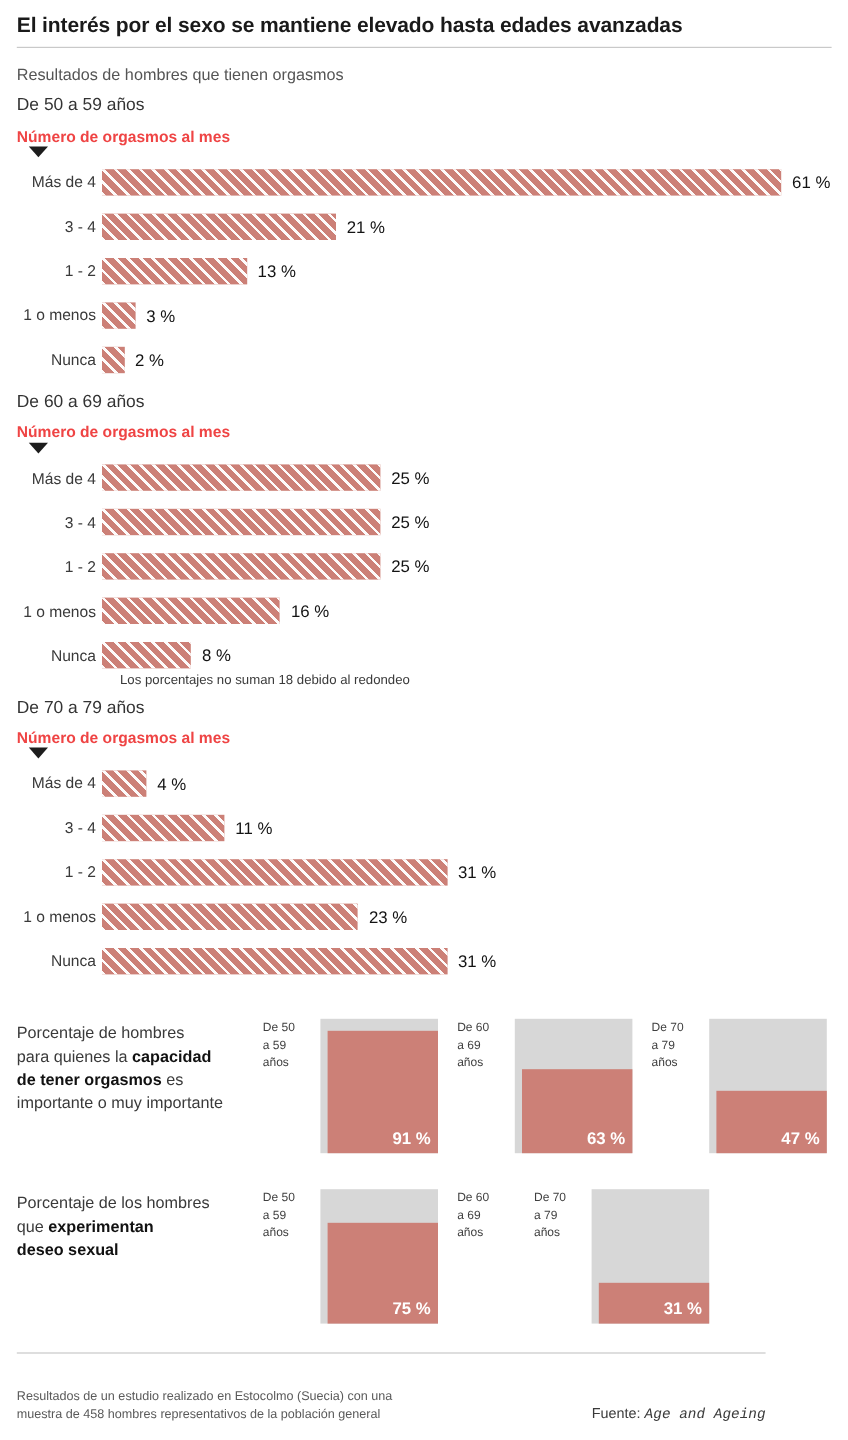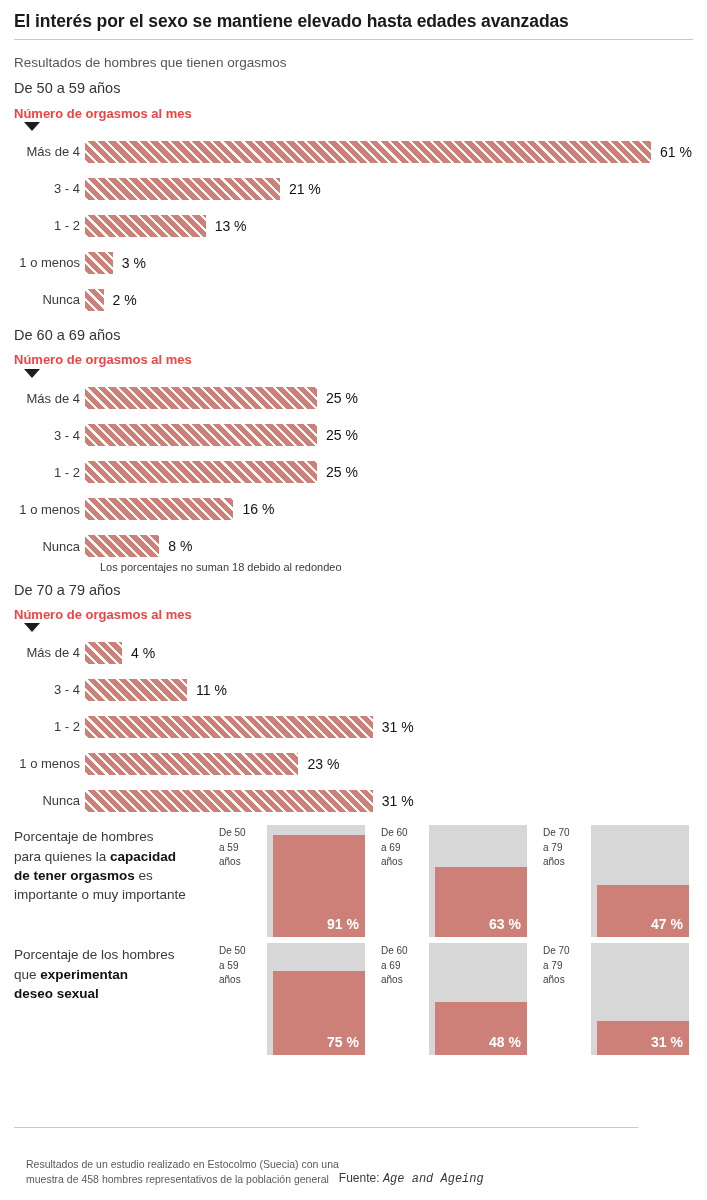--- a/index.html
+++ b/index.html
@@ -114,21 +114,21 @@
     font-size: 11px;
     color: #3a3a3a;
     margin-left: 86px;
     margin-top: -4px;
   }
 
   
   .col-block {
     display: flex;
     align-items: flex-start;
-    margin-top: 6px;
+    margin-top: 30px;
   }
   .col-desc {
     width: 205px;
     flex: none;
     font-size: 13.5px;
     color: #3a3a3a;
     line-height: 1.42;
     padding-top: 2px;
   }
   .col-desc b { color: #111111; font-weight: bold; }
@@ -171,24 +171,25 @@
     bottom: 5px;
     font-size: 14px;
     font-weight: bold;
     color: #ffffff;
     white-space: nowrap;
   }
 
   
   .footer {
     position: absolute;
-    left: 26px;
+    left: 14px;
     right: 14px;
     bottom: 12px;
     display: flex;
+    justify-content: space-between;
     align-items: flex-end;
   }
   .footer-rule {
     position: absolute;
     left: 14px;
     right: 14px;
     bottom: 72px;
     border-top: 1px solid #c9c9c9;
   }
   .footnote {
@@ -391,24 +392,20 @@
 años</div>
             <div class="col-plot">
               <div class="col-bar" style="height: 75%;"></div>
               <div class="col-pct">75 %</div>
             </div>
           </div>
           <div class="col-group">
             <div class="col-agelabel" style="white-space: pre-wrap;">De 60
 a 69
 años</div>
-            <div class="col-plot">
-              <div class="col-bar" style="height: 48%;"></div>
-              <div class="col-pct">48 %</div>
-            </div>
           </div>
           <div class="col-group">
             <div class="col-agelabel" style="white-space: pre-wrap;">De 70
 a 79
 años</div>
             <div class="col-plot">
               <div class="col-bar" style="height: 31%;"></div>
               <div class="col-pct">31 %</div>
             </div>
           </div>

